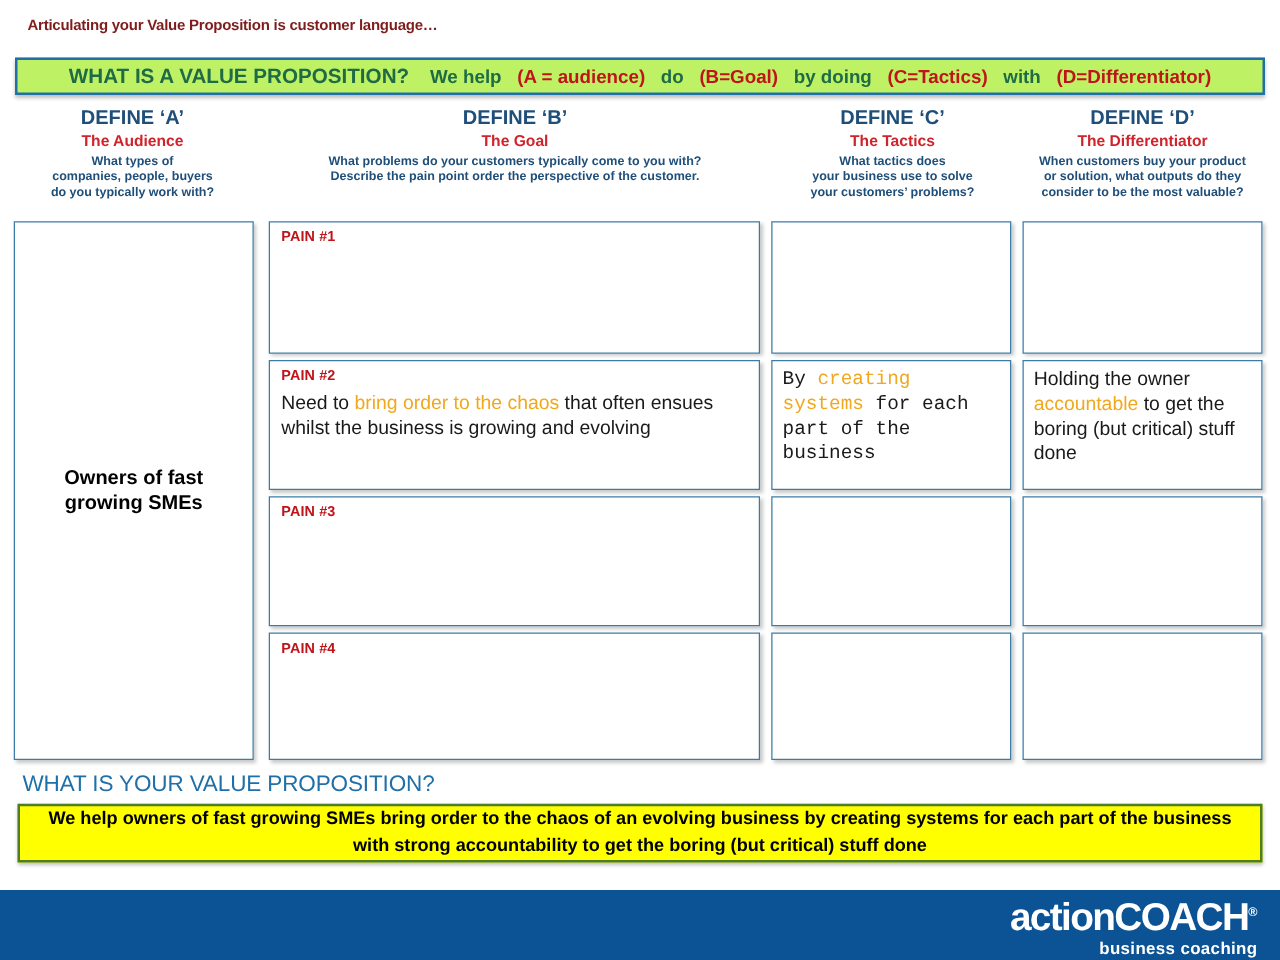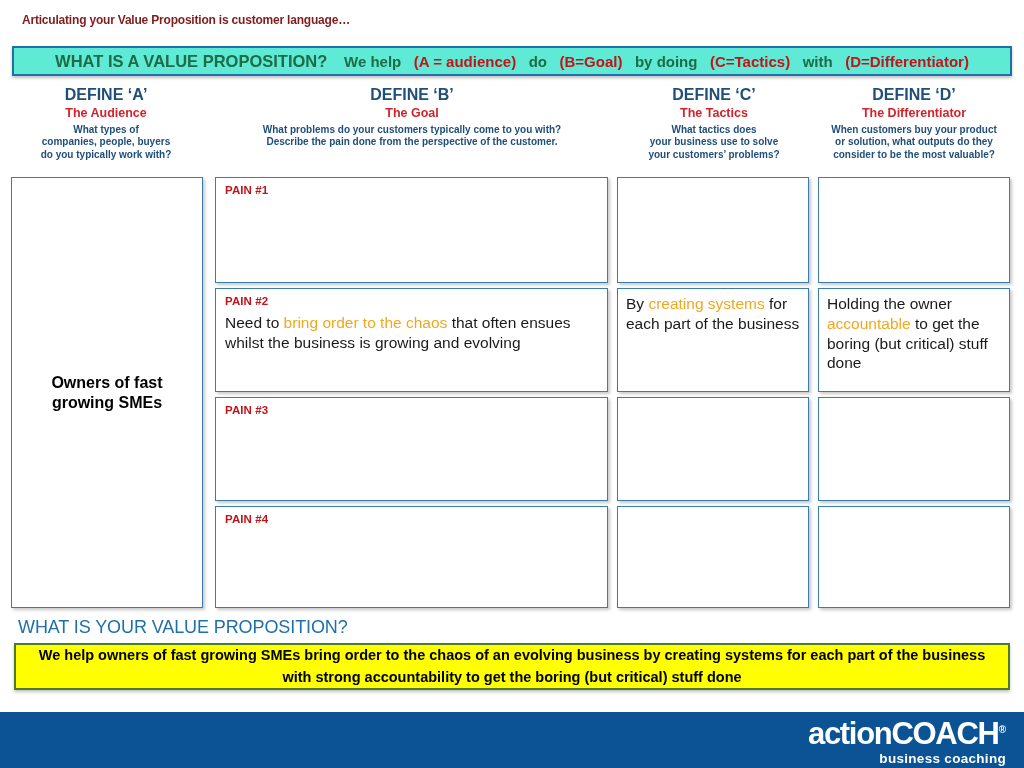--- a/index.html
+++ b/index.html
@@ -27,21 +27,21 @@
     white-space: nowrap;
   }
 
   
   .def-banner {
     position: absolute;
     left: 12px;
     top: 46px;
     width: 1000px;
     height: 30px;
-    background: #5eead4;
+    background: #bef264;
     border: 2px solid #1F6FA8;
     box-sizing: border-box;
     display: flex;
     align-items: center;
     justify-content: center;
     box-shadow: 0 2px 3px rgba(0,0,0,0.25);
   }
   .def-banner-inner {
     white-space: nowrap;
     font-size: 15px;
@@ -108,21 +108,21 @@
   }
 
   .pain-box { left: 215px; width: 393px; }
   #box-b1 { top: 177px; height: 106px; }
   #box-b2 { top: 288px; height: 104px; }
   #box-b3 { top: 397px; height: 104px; padding-left: 35px; }
   #box-b4 { top: 506px; height: 102px; }
 
   .col-c-box { left: 617px; width: 192px; }
   #box-c1 { top: 177px; height: 106px; }
-  #box-c2 { top: 288px; height: 104px; }
+  #box-c2 { top: 288px; height: 104px; font-family: Liberation Mono, monospace; }
   #box-c3 { top: 397px; height: 104px; }
   #box-c4 { top: 506px; height: 102px; }
 
   .col-d-box { left: 818px; width: 192px; }
   #box-d1 { top: 177px; height: 106px; }
   #box-d2 { top: 288px; height: 104px; }
   #box-d3 { top: 397px; height: 104px; }
   #box-d4 { top: 506px; height: 102px; }
 
   .pain-label {
@@ -268,21 +268,21 @@
   <div class="ch-sub">The Audience</div>
   <div class="ch-desc nl" style="white-space: pre-line;">What types of
 companies, people, buyers
 do you typically work with?</div>
 </div>
 
 <div class="col-head" id="head-b">
   <div class="ch-title">DEFINE ‘B’</div>
   <div class="ch-sub">The Goal</div>
   <div class="ch-desc nl" style="white-space: pre-line;">What problems do your customers typically come to you with?
-Describe the pain done from the perspective of the customer.</div>
+Describe the pain point order the perspective of the customer.</div>
 </div>
 
 <div class="col-head" id="head-c">
   <div class="ch-title">DEFINE ‘C’</div>
   <div class="ch-sub">The Tactics</div>
   <div class="ch-desc nl" style="white-space: pre-line;">What tactics does
 your business use to solve
 your customers’ problems?</div>
 </div>
 

